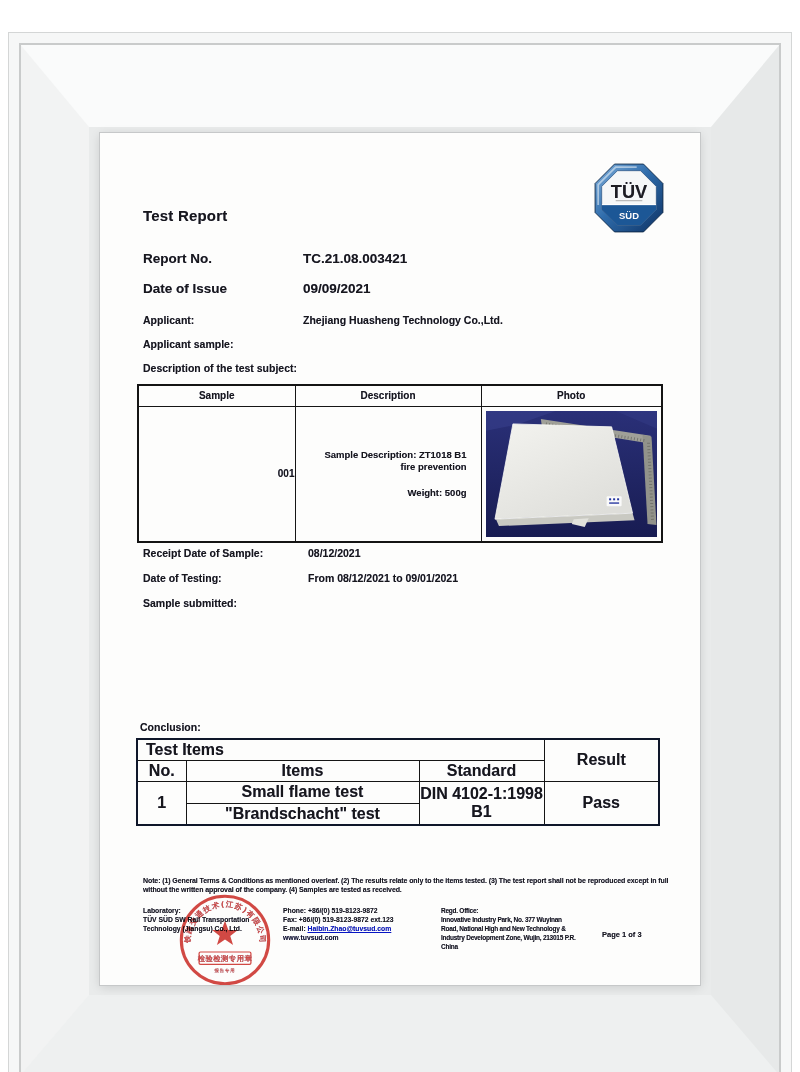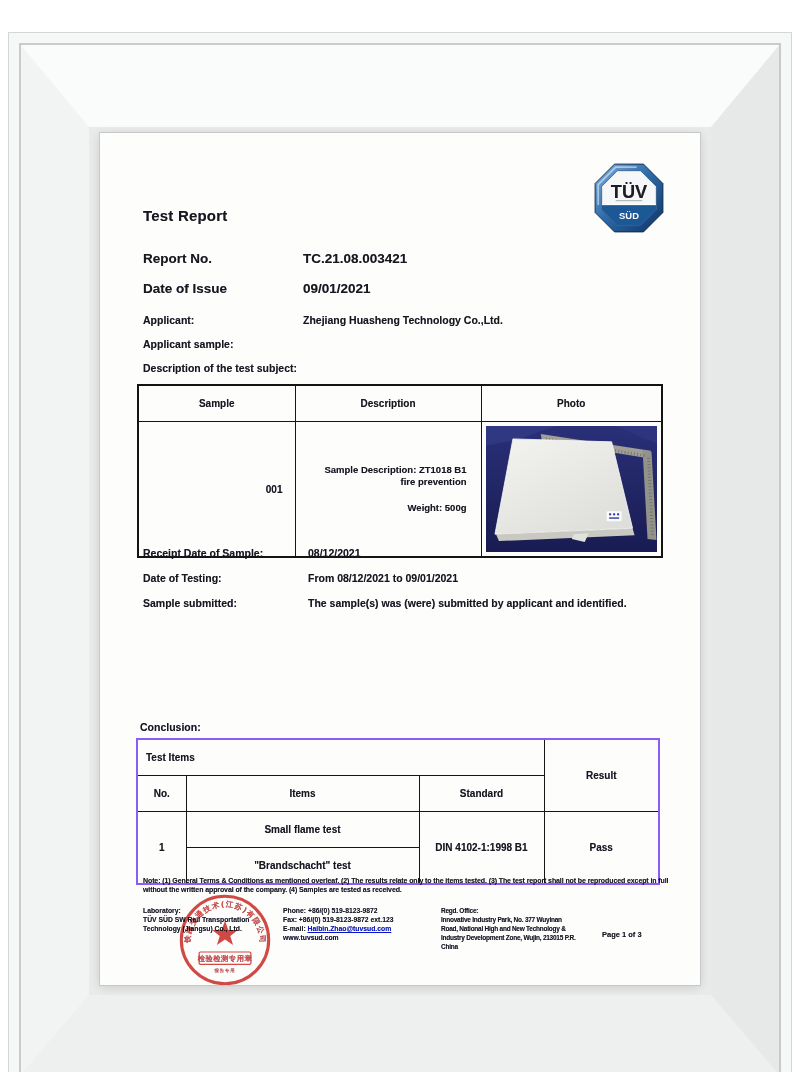--- a/index.html
+++ b/index.html
@@ -30,30 +30,30 @@
   .lblL{left:43px;font-size:13.5px;}
   .valL{left:203px;font-size:13.5px;}
   .lblS{left:43px;font-size:10.5px;}
   .valS{left:203px;font-size:10.5px;text-align:right;}
   .valS2{left:208px;font-size:10.5px;}
   .addr{letter-spacing:.25px;font-size:10.8px;}
   
   .logo{left:494px;top:30px;width:70px;height:78px;}
   
   table{border-collapse:collapse;table-layout:fixed;position:absolute;background:#fdfdfc;}
-  td{border:1px solid #151515;text-align:center;vertical-align:middle;padding:12px;font-weight:bold;overflow:hidden;}
+  td{border:1px solid #151515;text-align:center;vertical-align:middle;padding:0;font-weight:bold;overflow:hidden;}
   .t1{left:37px;top:251px;width:524px;border:2px solid #141414;font-size:10px;}
   .t1 .hdr td{height:21px;}
   .t1 .body td{height:134px;text-align:right;}
   .t1 .desc-cell{font-size:9.5px;line-height:12px;padding:0 14px;}
   .t1 .desc-gap{height:14px;}
   .t1 .photo-cell{padding:4px;}
   .photo-box{width:100%;height:126px;}
   .photo-box svg{display:block;width:100%;height:100%;}
-  .t2{left:36px;top:605px;width:522px;border:2px solid #8b5cf6;font-size:10px;}
+  .t2{left:36px;top:605px;width:522px;border:2px solid #0f172a;font-size:16px;}
   .t2 td{height:21px;}
   .t2 .left{text-align:left;padding-left:8px;}
   .t2 .tall{height:22px;}
   
   .note{left:43px;top:744px;width:527px;font-size:7px;line-height:8.6px;font-weight:bold;letter-spacing:-.1px;}
   .fcol{font-size:6.8px;line-height:9px;white-space:nowrap;font-weight:bold;}
   .f-lab{left:43px;top:773px;z-index:1;}
   .f-contact{left:183px;top:773px;}
   .f-regd{left:341px;top:773px;font-size:6.5px;letter-spacing:-.25px;}
   .f-page{left:502px;top:797px;font-size:7.5px;}
@@ -94,21 +94,21 @@
             <text x="50" y="80" text-anchor="middle" font-size="13.5" font-weight="bold" fill="#ffffff" font-family="Liberation Sans, DejaVu Sans, sans-serif">SÜD</text>
           </svg>
         </div>
 
         <div class="abs title">Test Report</div>
 
         <div class="abs lblL" style="top:118px">Report No.</div>
         <div class="abs valL" style="top:118px">TC.21.08.003421</div>
 
         <div class="abs lblL" style="top:148px">Date of Issue</div>
-        <div class="abs valL" style="top:148px">09/01/2021</div>
+        <div class="abs valL" style="top:148px">09/09/2021</div>
 
         <div class="abs lblS" style="top:181px">Applicant:</div>
         <div class="abs valS" style="top:181px">Zhejiang Huasheng Technology Co.,Ltd.</div>
 
         <div class="abs lblS" style="top:205px">Applicant sample:</div>
 
         <div class="abs lblS" style="top:229px">Description of the test subject:</div>
 
         <table class="t1">
           <colgroup>
@@ -164,21 +164,20 @@
         </tbody>
           </table>
 
         <div class="abs lblS" style="top:414px">Receipt Date of Sample:</div>
         <div class="abs valS2" style="top:414px">08/12/2021</div>
 
         <div class="abs lblS" style="top:439px">Date of Testing:</div>
         <div class="abs valS2" style="top:439px">From 08/12/2021 to 09/01/2021</div>
 
         <div class="abs lblS" style="top:464px">Sample submitted:</div>
-        <div class="abs valS2" style="top:464px">The sample(s) was (were) submitted by applicant and identified.</div>
 
         <div class="abs lblS" style="top:588px;left:40px">Conclusion:</div>
 
         <table class="t2">
           <colgroup>
               <col style="width:49px">
               <col style="width:233px">
               <col style="width:125px">
               <col style="width:115px">
             </colgroup>

